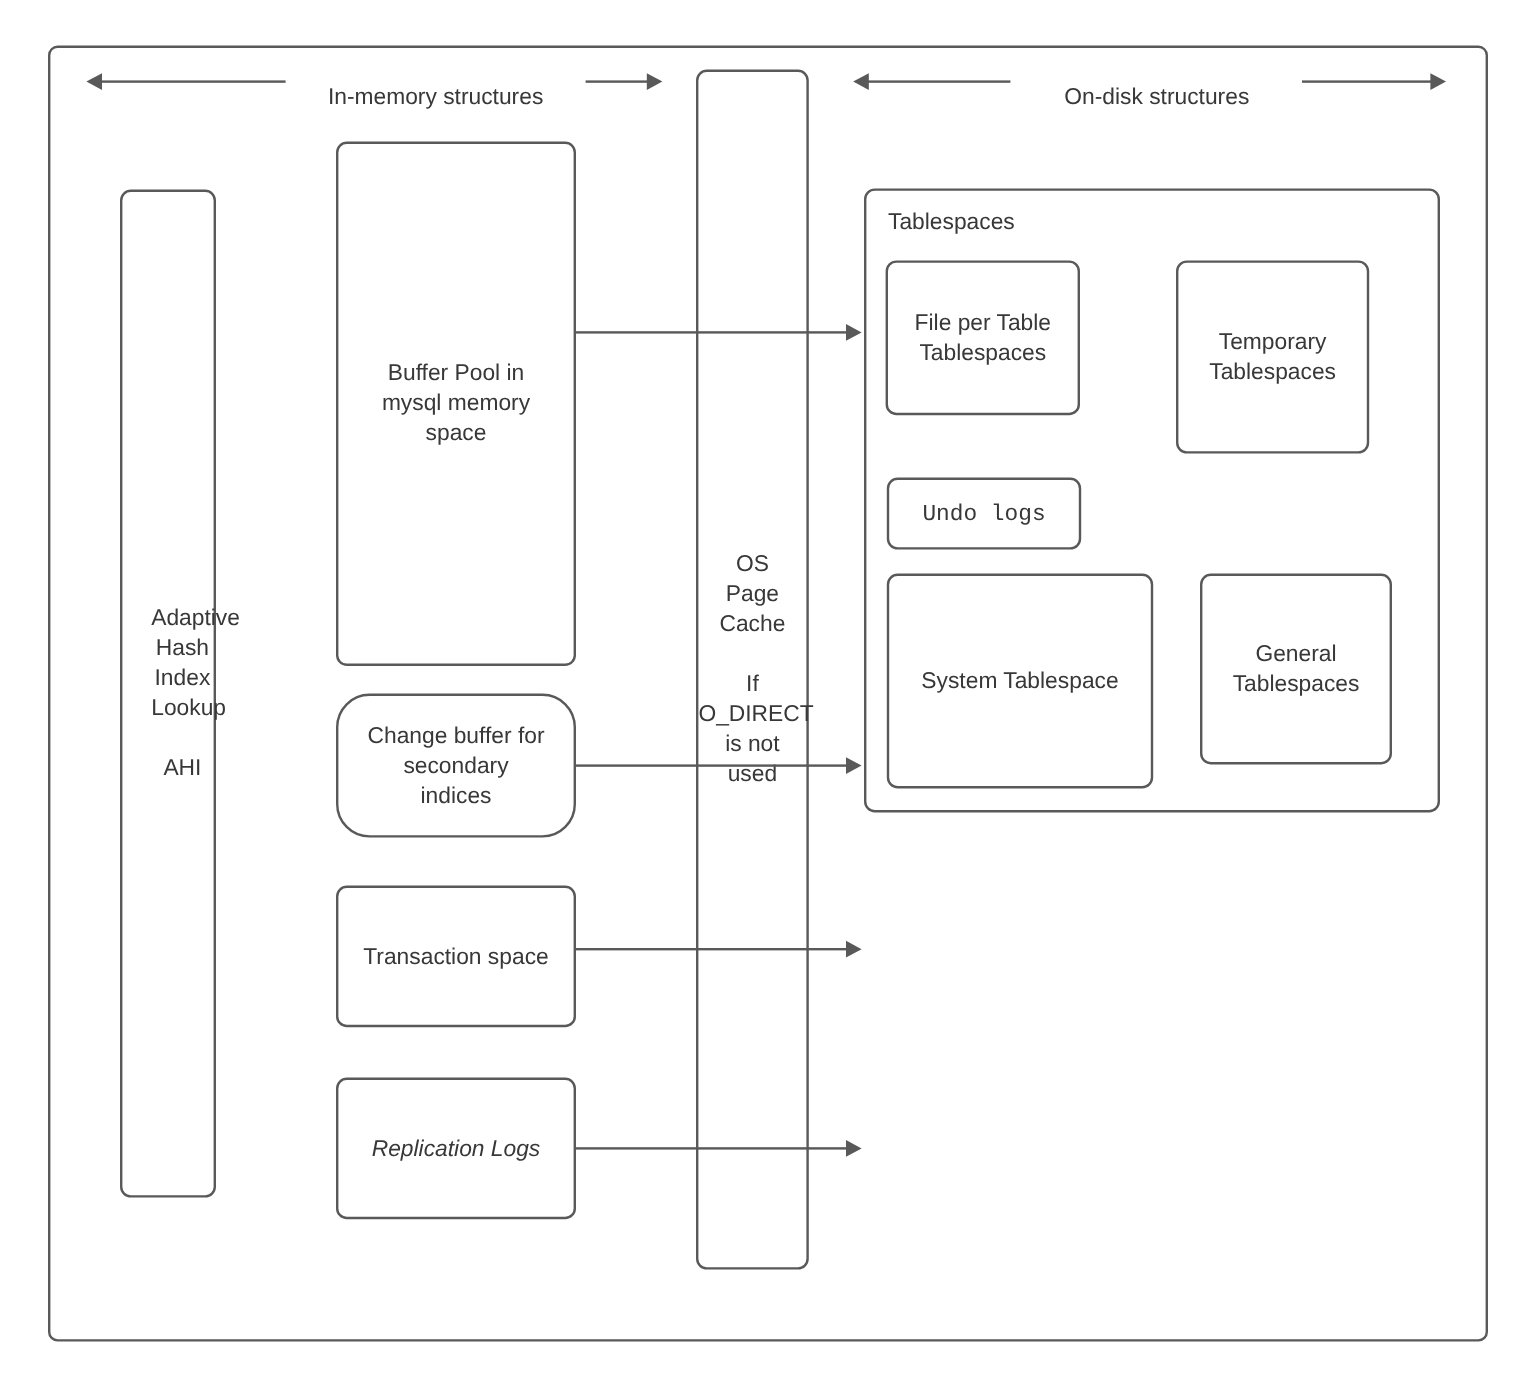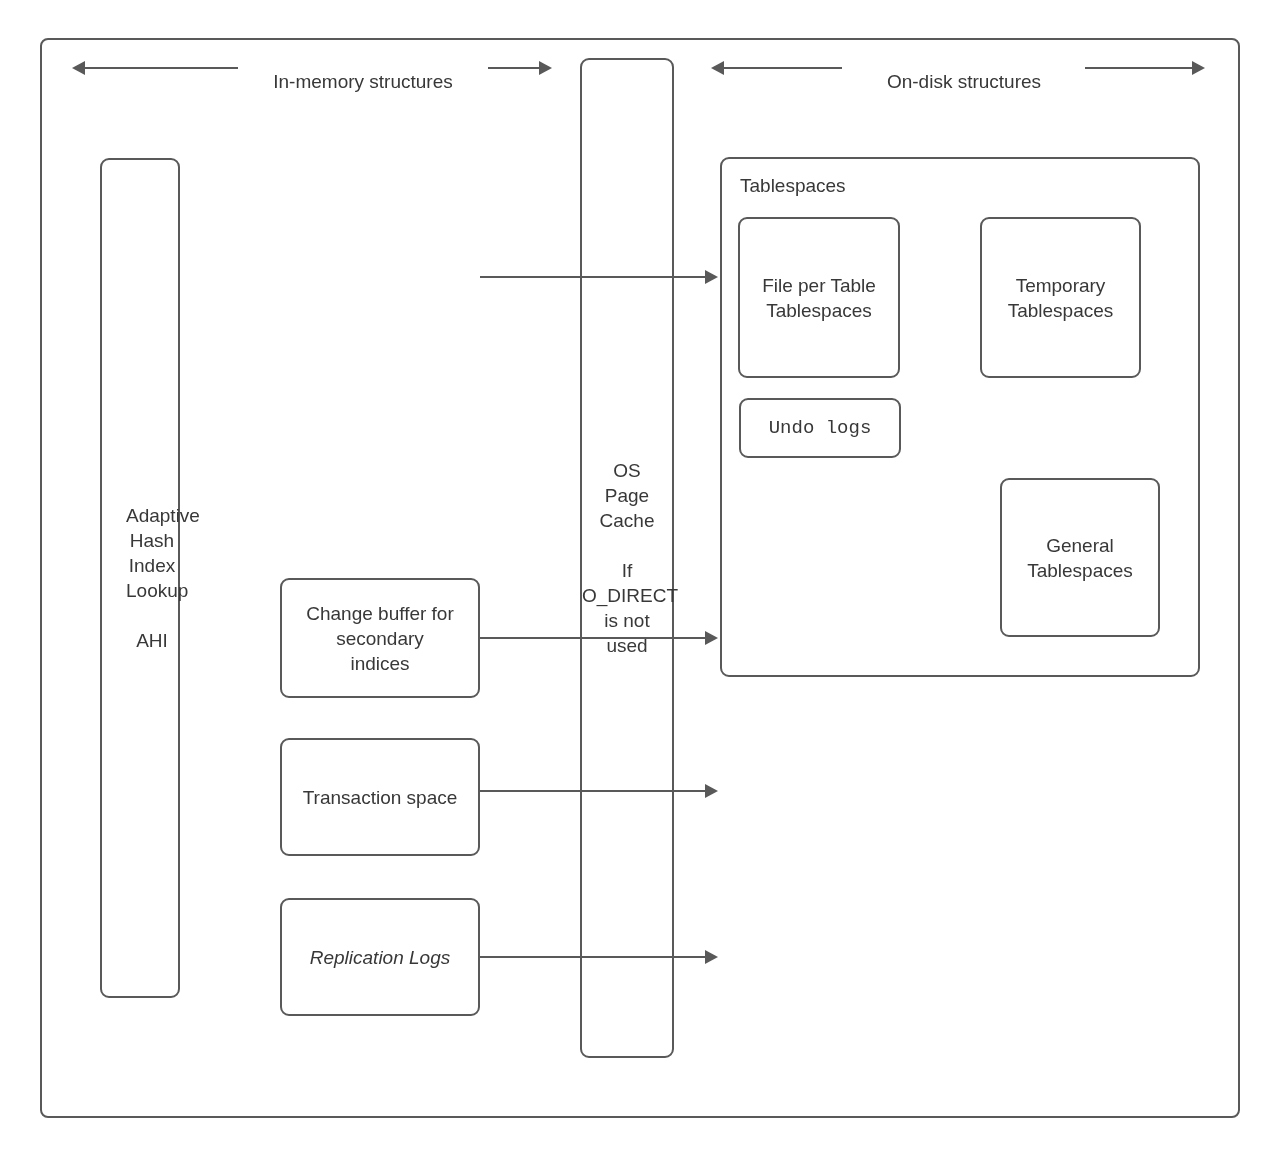--- a/index.html
+++ b/index.html
@@ -25,27 +25,27 @@
   .box{
     position:absolute;box-sizing:border-box;
     border:2px solid var(--stroke);border-radius:9px;background:var(--bg);
     display:flex;align-items:center;justify-content:center;
     font-size:19px;line-height:25px;text-align:center;color:var(--text);
   }
   .box .lbl{white-space:pre-line;display:block;width:100%;}
   
   #box-ahi{left:100px;top:158px;width:80px;height:840px;padding-left:24px;}
   #box-buffer-pool{left:280px;top:118px;width:200px;height:437px;}
-  #box-change-buffer{left:280px;top:578px;width:200px;height:120px;}
+  #box-change-buffer{left:280px;top:578px;width:200px;height:120px;border-radius:28px;}
   #box-transaction-logs{left:280px;top:738px;width:200px;height:118px;}
   #box-replication-logs{left:280px;top:898px;width:200px;height:118px;font-style:italic;}
   #box-os-cache{left:580px;top:58px;width:94px;height:1000px;z-index:1;}
   #box-tablespaces{left:720px;top:157px;width:480px;height:520px;align-items:flex-start;justify-content:flex-start;}
   #box-tablespaces .container-lbl{position:absolute;left:18px;top:14px;white-space:nowrap;}
-  #box-file-per-table{left:738px;top:217px;width:162px;height:161px;text-align:center;}
+  #box-file-per-table{left:738px;top:217px;width:162px;height:129px;text-align:center;}
   #box-temporary{left:980px;top:217px;width:161px;height:161px;}
   #box-undo{left:739px;top:398px;width:162px;height:60px;font-family:Liberation Mono, monospace;}
   #box-system{left:739px;top:478px;width:222px;height:179px;}
   #box-general{left:1000px;top:478px;width:160px;height:159px;}
   #box-ib-logfile{left:720px;top:738px;width:160px;height:119px;}
   #box-bin-log{left:720px;top:875px;width:160px;height:120px;}
   
   .arrow{position:absolute;height:14px;z-index:3;}
   .arrow .line{position:absolute;top:6px;height:2px;background:var(--stroke);}
   .arrow.r .line{left:0;right:11px;}
@@ -99,20 +99,25 @@
 
   <div class="box" id="box-ahi">
     <span class="lbl">Adaptive
 Hash
 Index
 Lookup
 
 AHI</span>
   </div>
 
+  <div class="box" id="box-buffer-pool">
+    <span class="lbl">Buffer Pool in
+mysql memory
+space</span>
+  </div>
 
   <div class="box" id="box-change-buffer">
     <span class="lbl">Change buffer for
 secondary
 indices</span>
   </div>
 
   <div class="box" id="box-transaction-logs">
     <span class="lbl">Transaction space</span>
   </div>
@@ -144,20 +149,23 @@
 
   <div class="box" id="box-temporary">
     <span class="lbl">Temporary
 Tablespaces</span>
   </div>
 
   <div class="box" id="box-undo">
     <span class="lbl">Undo logs</span>
   </div>
 
+  <div class="box" id="box-system">
+    <span class="lbl">System Tablespace</span>
+  </div>
 
   <div class="box" id="box-general">
     <span class="lbl">General
 Tablespaces</span>
   </div>
 
 
 
   <div class="arrow r" id="arrow-buffer-pool">
     <span class="line"></span>

